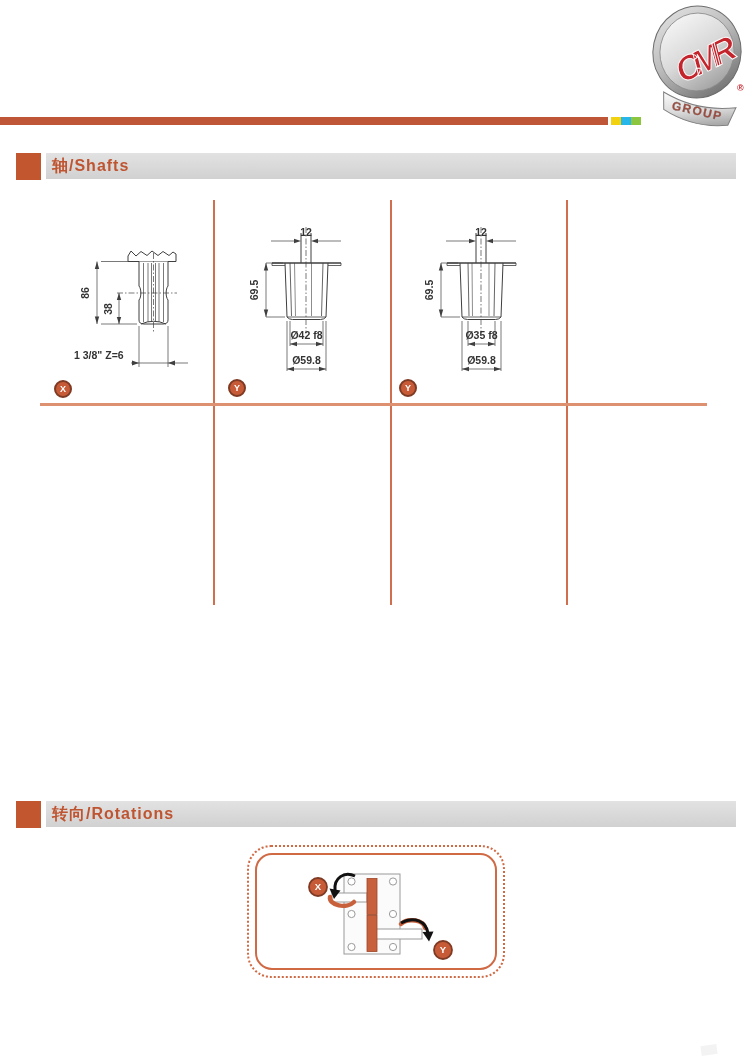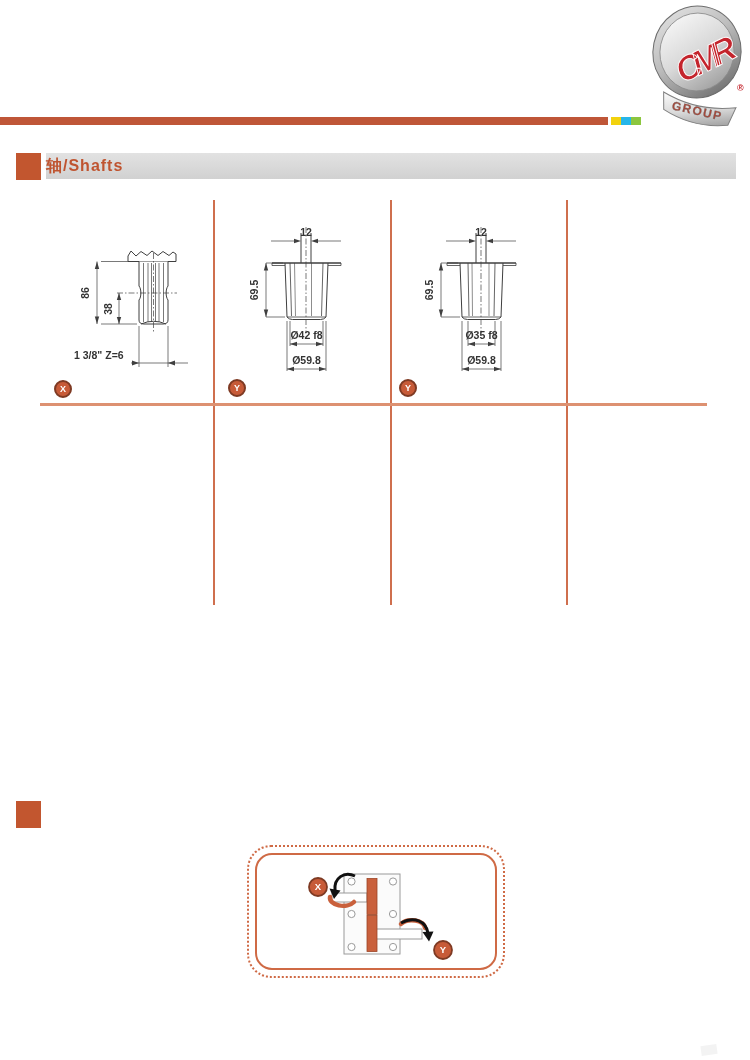--- a/index.html
+++ b/index.html
@@ -8,21 +8,21 @@
   
   .topbar{position:absolute;left:0;top:117px;width:608px;height:8px;background:#bf5638;}
   .sq{position:absolute;top:117px;width:10px;height:8px;}
   .sq.y{left:611px;background:#f2d20e;}
   .sq.b{left:621px;background:#27b6e9;}
   .sq.g{left:631px;background:#8cc63f;}
   
   .sec-square{position:absolute;left:16px;width:25px;height:27px;background:#c2562f;}
   .sec-bar{position:absolute;left:46px;width:690px;height:26px;
            background:linear-gradient(180deg,#e2e2e2,#d1d1d1);display:flex;align-items:center;}
-  .sec-title{color:#bf5430;font-size:16px;font-weight:bold;letter-spacing:1px;}
+  .sec-title{color:#bf5430;font-size:16px;font-weight:bold;letter-spacing:1px;padding-left:6px;}
   
   .vline{position:absolute;top:200px;width:2px;height:405px;background:#cf6f4e;}
   .hline{position:absolute;left:40px;top:403px;width:667px;height:3px;background:#dd9171;}
   
   .marker{position:absolute;width:18px;height:18px;border-radius:50%;
           background:#c75b38;border:2px solid #7e3a23;box-sizing:border-box;
           display:flex;align-items:center;justify-content:center;
           color:#fff;font-size:9px;font-weight:bold;line-height:1;}
   
   .drawing{position:absolute;}
@@ -220,20 +220,23 @@
     <span>X</span>
   </div>
   <div class="marker" style="left:228px;top:379px;">
     <span>Y</span>
   </div>
   <div class="marker" style="left:399px;top:379px;">
     <span>Y</span>
   </div>
 
   <div class="sec-square" style="top:801px;"></div>
+  <div class="sec-bar" style="top:801px;">
+    <span class="sec-title">转向/Rotations</span>
+  </div>
 
   <div class="rot-outer">
     <div class="rot-inner"></div>
     <svg style="position:absolute;left:0;top:0;" width="258" height="133" viewBox="0 0 258 133">
 
       <rect x="95" y="27" width="56" height="80" fill="#fbfbfb" stroke="#9a9a9a" stroke-width="1"></rect>
       <g stroke="#9a9a9a" stroke-width="1" fill="#ffffff">
         <circle cx="102.5" cy="34.5" r="3.6"></circle>
           <circle cx="144" cy="34.5" r="3.6"></circle>
         <circle cx="102.5" cy="67" r="3.6"></circle>

